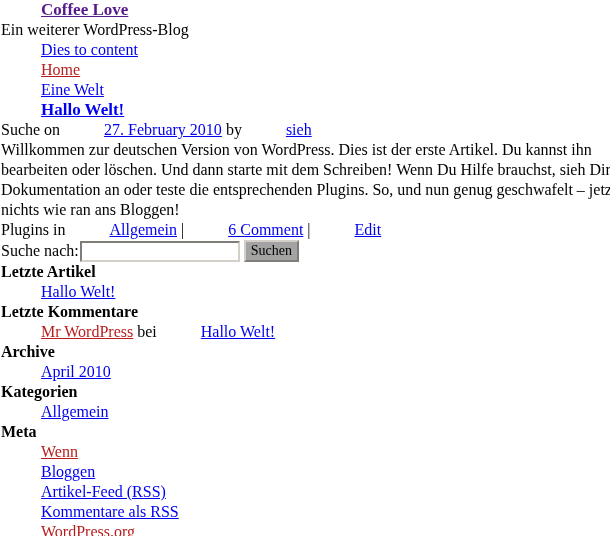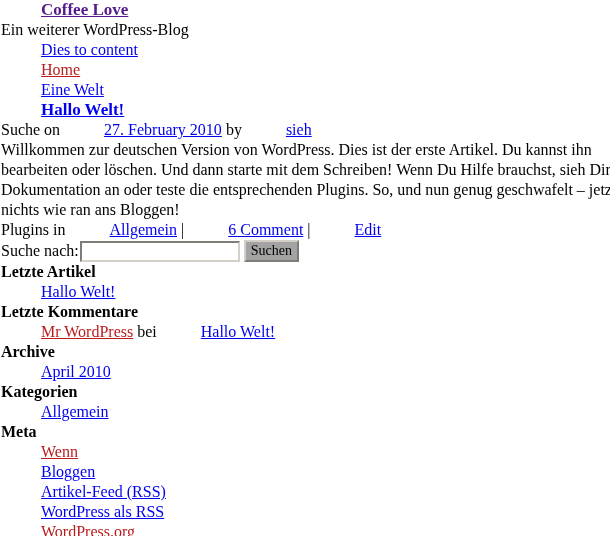--- a/index.html
+++ b/index.html
@@ -167,16 +167,16 @@
   <h3 class="widget-title">Archive</h3>
   <p class="widget-item"><a href="#">April 2010</a></p>
 
   <h3 class="widget-title">Kategorien</h3>
   <p class="widget-item"><a href="#">Allgemein</a></p>
 
   <h3 class="widget-title">Meta</h3>
   <p class="widget-item"><a href="#" class="visited">Wenn</a></p>
   <p class="widget-item"><a href="#">Bloggen</a></p>
   <p class="widget-item"><a href="#">Artikel-Feed (RSS)</a></p>
-  <p class="widget-item"><a href="#">WordPress als RSS</a></p>
+  <p class="widget-item"><a href="#">Kommentare als RSS</a></p>
   <p class="widget-item"><a href="#" class="visited">WordPress.org</a></p>
 
 </div>
 
 </body></html>

